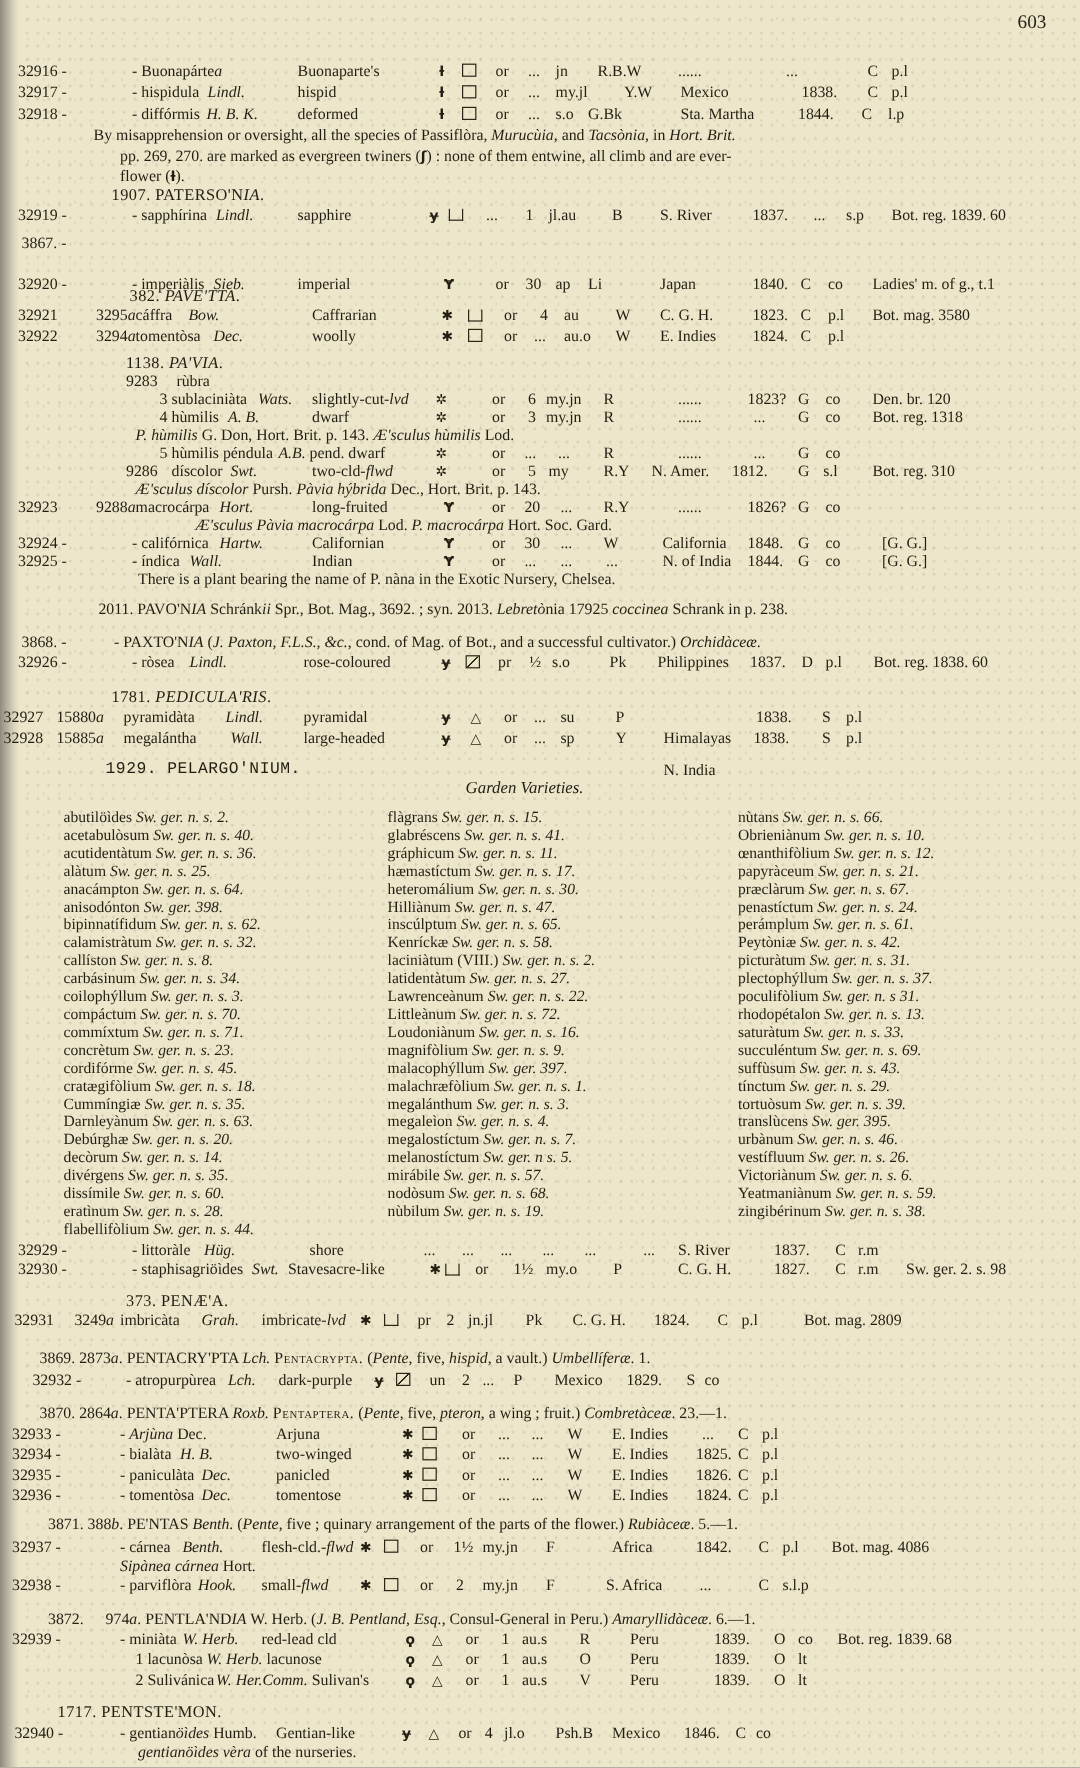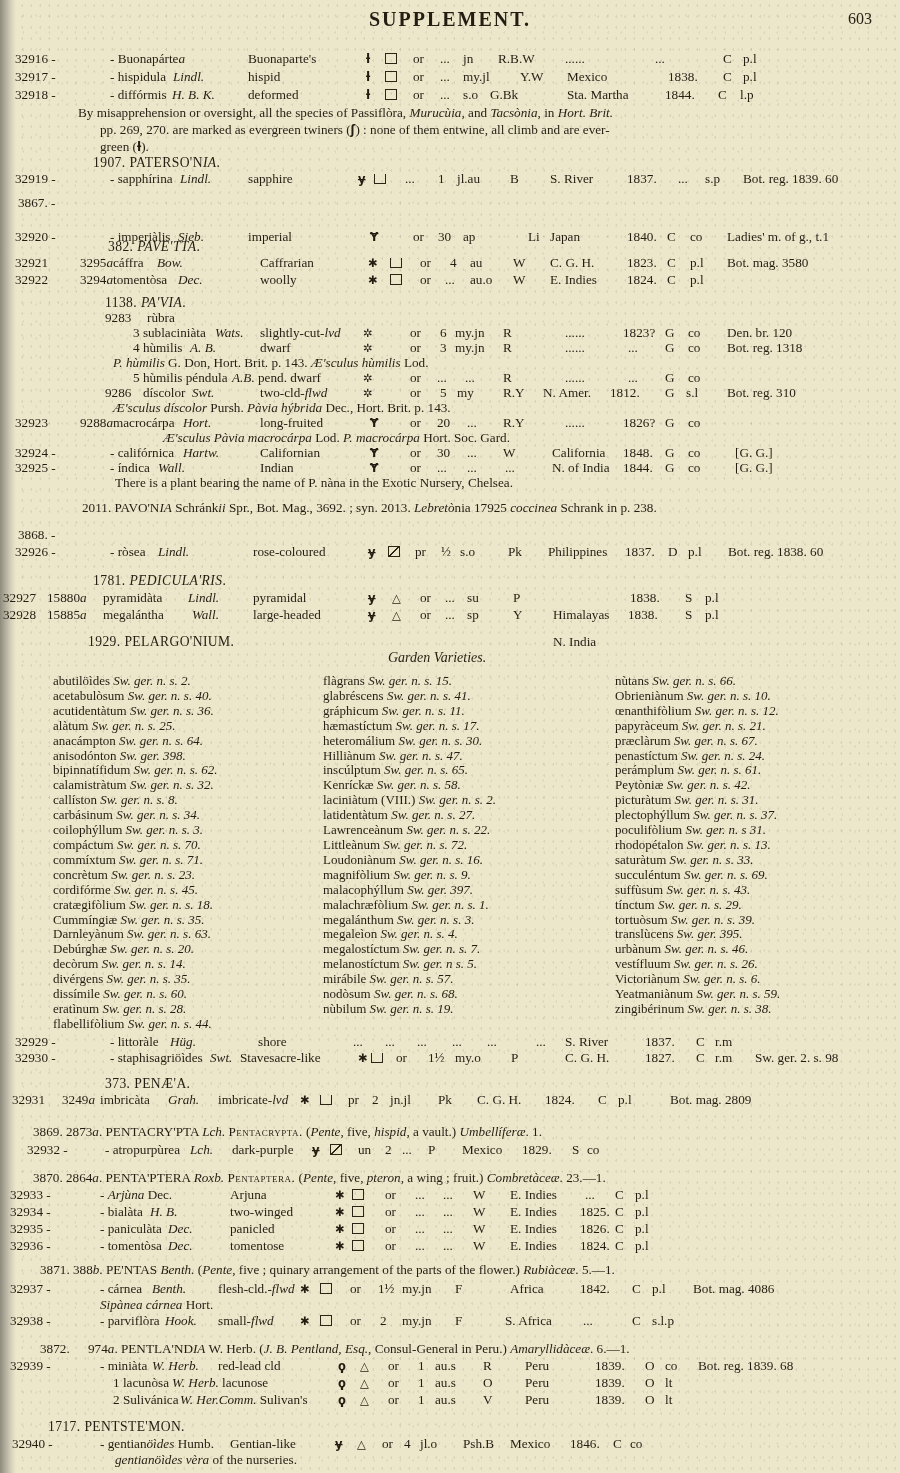--- a/index.html
+++ b/index.html
@@ -27,21 +27,20 @@
   .fr.fd{background:linear-gradient(135deg,transparent 45%,#2b2516 45%,#2b2516 55%,transparent 55%);}
   .vcol{position:absolute;top:0;}
   .vitem{height:14.92px;line-height:14.92px;font-size:13px;white-space:nowrap;}
   .vhead{position:absolute;font-size:14px;}
 </style>
 </head>
 <body>
 
 <div class="page">
   <div class="binding"></div>
-  <div class="hdr-title">SUPPLEMENT.</div>
   <div class="hdr-page">603</div>
   <div id="rows-layer">
       <div class="row e" style="top: 51px;">
         <span class="abs" style="left: 15px;"><span>32916 -</span></span>
         <span class="abs" style="left: 110px;"><span>- Buonapárte</span><span class="i">a</span></span>
         <span class="abs" style="left: 248px;"><span>Buonaparte's</span></span>
         <span class="abs" style="left: 366px;"><span class="sym">ƚ</span></span>
         <span class="abs" style="left: 385px;"><span class="fr"></span></span>
         <span class="abs" style="left: 413px;"><span>or</span></span>
         <span class="abs" style="left: 440px;"><span>...</span></span>
@@ -84,21 +83,21 @@
         <span class="abs" style="left: 718px;"><span>C</span></span>
         <span class="abs" style="left: 740px;"><span>l.p</span></span>
       </div>
       <div class="row n" style="top: 105px;">
         <span class="abs" style="left: 78px;"><span>By misapprehension or oversight, all the species of Passiflòra, </span><span class="i">Murucùia</span><span>, and </span><span class="i">Tacsònia</span><span>, in </span><span class="i">Hort. Brit.</span></span>
       </div>
       <div class="row n" style="top: 122px;">
         <span class="abs" style="left: 100px;"><span>pp. 269, 270. are marked as evergreen twiners (</span><span class="sym">ʃ</span><span>) : none of them entwine, all climb and are ever-</span></span>
       </div>
       <div class="row n" style="top: 139px;">
-        <span class="abs" style="left: 100px;"><span>green (</span><span class="sym">ƚ</span><span>).</span></span>
+        <span class="abs" style="left: 100px;"><span>flower (</span><span class="sym">ƚ</span><span>).</span></span>
       </div>
       <div class="row h" style="top: 155px;">
         <span class="abs" style="left: 93px;"><span>1907. PATERSO'N</span><span class="i">IA</span><span>.</span></span>
       </div>
       <div class="row e" style="top: 171px;">
         <span class="abs" style="left: 15px;"><span>32919 -</span></span>
         <span class="abs" style="left: 110px;"><span>- sapphírina</span></span>
         <span class="abs" style="left: 180px;"><span class="i">Lindl.</span></span>
         <span class="abs" style="left: 248px;"><span>sapphire</span></span>
         <span class="abs" style="left: 358px;"><span class="sym">ɏ</span></span>
@@ -118,21 +117,21 @@
       </div>
       <div class="row e" style="top: 213px; margin-top: 16px;">
         <span class="abs" style="left: 15px;"><span>32920 -</span></span>
         <span class="abs" style="left: 110px;"><span>- imperiàlis</span></span>
         <span class="abs" style="left: 178px;"><span class="i">Sieb.</span></span>
         <span class="abs" style="left: 248px;"><span>imperial</span></span>
         <span class="abs" style="left: 370px;"><span class="sym">Ɏ</span></span>
         <span class="abs" style="left: 413px;"><span>or</span></span>
         <span class="abs" style="left: 438px;"><span>30</span></span>
         <span class="abs" style="left: 463px;"><span>ap</span></span>
-        <span class="abs" style="left: 528px;"><span>Li</span></span>
+        <span class="abs" style="left: 490px;"><span>Li</span></span>
         <span class="abs" style="left: 550px;"><span>Japan</span></span>
         <span class="abs" style="left: 627px;"><span>1840.</span></span>
         <span class="abs" style="left: 667px;"><span>C</span></span>
         <span class="abs" style="left: 690px;"><span>co</span></span>
         <span class="abs" style="left: 727px;"><span>Ladies' m. of g., t.1</span></span>
       </div>
       <div class="row h" style="top: 239px;">
         <span class="abs" style="left: 108px;"><span>382. </span><span class="i">PAVE'TTA</span><span>.</span></span>
       </div>
       <div class="row e" style="top: 255px;">
@@ -294,20 +293,21 @@
         <span class="abs" style="left: 735px;"><span>[G. G.]</span></span>
       </div>
       <div class="row n" style="top: 475px;">
         <span class="abs" style="left: 115px;"><span>There is a plant bearing the name of P. nàna in the Exotic Nursery, Chelsea.</span></span>
       </div>
       <div class="row g" style="top: 500px;">
         <span class="abs" style="left: 82px;"><span>2011. PAVO'N</span><span class="i">IA</span><span> Schránk</span><span class="i">ii</span><span> Spr., Bot. Mag., 3692. ; syn. 2013. </span><span class="i">Lebretò</span><span>nia 17925 </span><span class="i">coccinea</span><span> Schrank in p. 238.</span></span>
       </div>
       <div class="row g" style="top: 527px;">
         <span class="abs" style="left: 18px;"><span>3868. -</span></span>
+        <span class="abs" style="left: 95px;"><span>- PAXTO'N</span><span class="i">IA</span><span> (</span><span class="i">J. Paxton, F.L.S., &amp;c.</span><span>, cond. of Mag. of Bot., and a successful cultivator.)   </span><span class="i">Orchidàceæ</span><span>.</span></span>
       </div>
       <div class="row e" style="top: 544px;">
         <span class="abs" style="left: 15px;"><span>32926 -</span></span>
         <span class="abs" style="left: 110px;"><span>- ròsea</span></span>
         <span class="abs" style="left: 158px;"><span class="i">Lindl.</span></span>
         <span class="abs" style="left: 253px;"><span>rose-coloured</span></span>
         <span class="abs" style="left: 368px;"><span class="sym">ɏ</span></span>
         <span class="abs" style="left: 388px;"><span class="fr fd"></span></span>
         <span class="abs" style="left: 415px;"><span>pr</span></span>
         <span class="abs" style="left: 441px;"><span>½</span></span>
@@ -349,21 +349,21 @@
         <span class="abs" style="left: 392px;"><span class="sym">△</span></span>
         <span class="abs" style="left: 420px;"><span>or</span></span>
         <span class="abs" style="left: 445px;"><span>...</span></span>
         <span class="abs" style="left: 467px;"><span>sp</span></span>
         <span class="abs" style="left: 513px;"><span>Y</span></span>
         <span class="abs" style="left: 553px;"><span>Himalayas</span></span>
         <span class="abs" style="left: 628px;"><span>1838.</span></span>
         <span class="abs" style="left: 685px;"><span>S</span></span>
         <span class="abs" style="left: 705px;"><span>p.l</span></span>
       </div>
-      <div class="row h" style="top: 634px;">
+      <div class="row h" style="top: 634px; font-family: Liberation Mono, monospace;">
         <span class="abs" style="left: 88px;"><span>1929. PELARGO'NIUM.</span></span>
       </div>
       <div class="row e" style="top: 1034px;">
         <span class="abs" style="left: 15px;"><span>32929 -</span></span>
         <span class="abs" style="left: 110px;"><span>- littoràle</span></span>
         <span class="abs" style="left: 170px;"><span class="i">Hüg.</span></span>
         <span class="abs" style="left: 258px;"><span>shore</span></span>
         <span class="abs" style="left: 353px;"><span>...</span></span>
         <span class="abs" style="left: 385px;"><span>...</span></span>
         <span class="abs" style="left: 417px;"><span>...</span></span>

